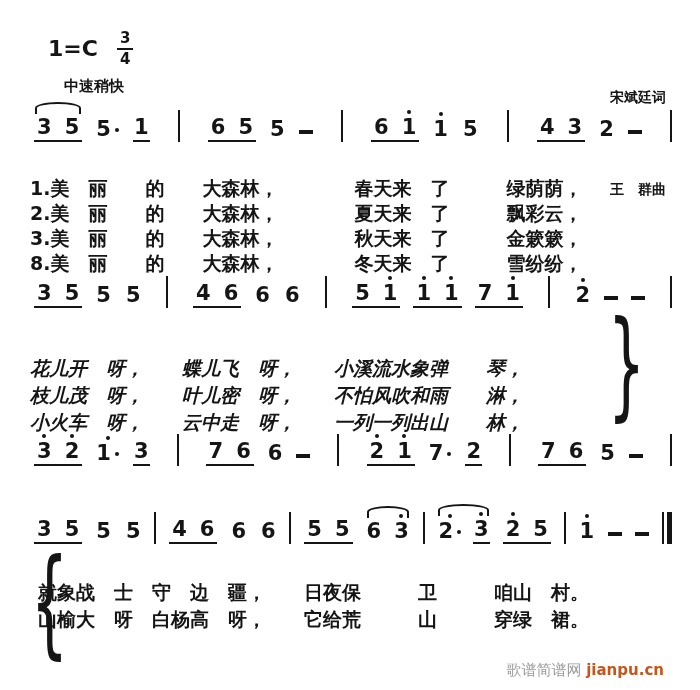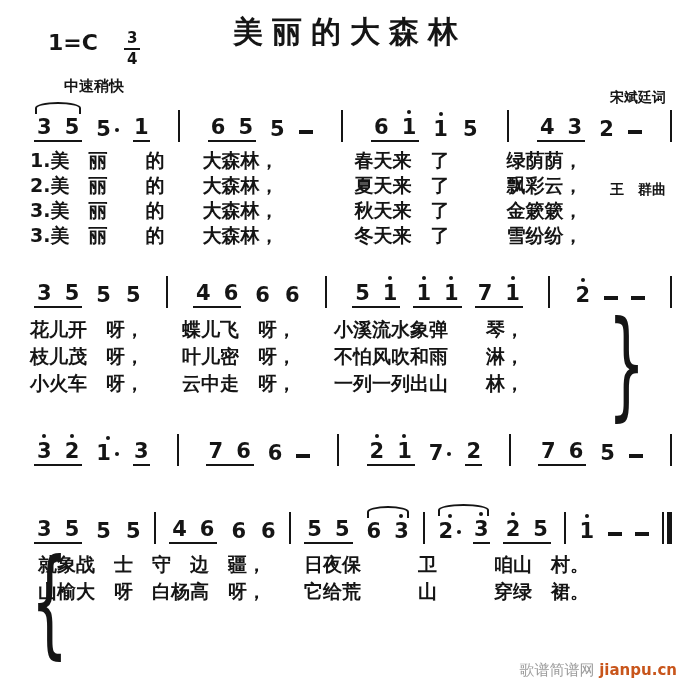--- a/index.html
+++ b/index.html
@@ -8,21 +8,21 @@
     font-family:"DejaVu Sans",sans-serif;position:relative;overflow:hidden;
   }
   .page{position:absolute;inset:0;}
 
   
   .title{
     position:absolute;top:12px;left:0;right:0;text-align:center;
     font-size:30px;font-weight:bold;letter-spacing:9px;
   }
   .keysig{
-    position:absolute;top:30px;left:48px;display:flex;align-items:flex-start;gap:26px;
+    position:absolute;top:30px;left:48px;display:flex;align-items:center;gap:19px;
     font-size:22px;font-weight:bold;
   }
   .frac{display:inline-flex;flex-direction:column;align-items:center;
     font-size:15px;font-weight:bold;line-height:1.1;}
   .frac .top{border-bottom:2px solid #151515;padding:0 3px 1px;}
   .frac .bot{padding-top:1px;}
   .credits{
     position:absolute;top:20px;right:34px;font-size:14px;font-weight:bold;
     line-height:2.2;text-align:left;white-space:pre;
   }
@@ -45,49 +45,48 @@
     background:#151515;margin-left:4px;vertical-align:4px;}
   .dash{width:14px;height:4px;background:#151515;margin-bottom:8px;}
   .bar{width:2px;height:32px;background:#151515;}
   .finalbar{display:flex;align-items:flex-end;gap:3px;}
   .finalbar .thick{width:5px;height:32px;background:#151515;}
   .slur{position:absolute;top:-14px;left:1px;right:1px;height:10px;
     border:2px solid #151515;border-bottom:none;border-radius:100% 100% 0 0;}
 
   
   .lyrics{position:absolute;left:30px;font-size:19px;font-weight:bold;
-    white-space:pre;line-height:27px;}
+    white-space:pre;line-height:27px;margin-top:28px;}
   .lyrics .lrow{height:27px;}
   #lyrics-0{top:148px;line-height:25px;}
   #lyrics-0 .lrow{height:25px;}
-  #lyrics-1{top:316px;}
+  #lyrics-1{top:327px;font-style:italic;}
   #lyrics-2{top:461px;}
   #lyrics-3{top:551px;left:38px;}
   .brace{position:absolute;font-size:118px;line-height:108px;font-weight:normal;
     color:#151515;transform:scaleX(0.5);}
   .brace-r{right:36px;top:310px;}
   .brace-l{left:12px;top:548px;}
 
   
   #mline-0{top:94px;}
   #mline-1{top:260px;}
   #mline-2{top:418px;}
   #mline-3{top:496px;}
 
   
-  .footer{position:absolute;right:23px;bottom:10px;font-size:15px;white-space:pre;}
+  .footer{position:absolute;right:36px;bottom:10px;font-size:15px;white-space:pre;}
   .footer .gray{color:#9b9b9b;}
   .footer .orange{color:#c8551b;font-weight:bold;}
 </style>
 </head>
 <body>
 
 <div class="page">
 
-  <div class="title">美丽的大森林</div>
 
   <div class="keysig">
     <span>1=C</span>
     <span class="frac">
       <span class="top">3</span>
       <span class="bot">4</span>
     </span>
   </div>
 
   <div class="credits">
@@ -129,21 +128,21 @@
       <span class="measure">
         <span class="beam">
           <span class="note"><span>4</span></span>
           <span class="note"><span>3</span></span>
         </span>
         <span class="note"><span>2</span></span>
         <span class="dash"></span>
       </span>
       <span class="bar"></span>
     </div>
-  <div class="lyrics" id="lyrics-0"><div class="lrow">1.美　丽　　的　　大森林，　　　　春天来　了　　　绿荫荫，</div><div class="lrow">2.美　丽　　的　　大森林，　　　　夏天来　了　　　飘彩云，</div><div class="lrow">3.美　丽　　的　　大森林，　　　　秋天来　了　　　金簌簌，</div><div class="lrow">3.美　丽　　的　　大森林，　　　　冬天来　了　　　雪纷纷，</div></div>
+  <div class="lyrics" id="lyrics-0"><div class="lrow">1.美　丽　　的　　大森林，　　　　春天来　了　　　绿荫荫，</div><div class="lrow">2.美　丽　　的　　大森林，　　　　夏天来　了　　　飘彩云，</div><div class="lrow">3.美　丽　　的　　大森林，　　　　秋天来　了　　　金簌簌，</div><div class="lrow">8.美　丽　　的　　大森林，　　　　冬天来　了　　　雪纷纷，</div></div>
 
   <div class="mline" id="mline-1">
       <span class="measure">
         <span class="beam">
           <span class="note"><span>3</span></span>
           <span class="note"><span>5</span></span>
         </span>
         <span class="note"><span>5</span></span>
         <span class="note"><span>5</span></span>
       </span>

